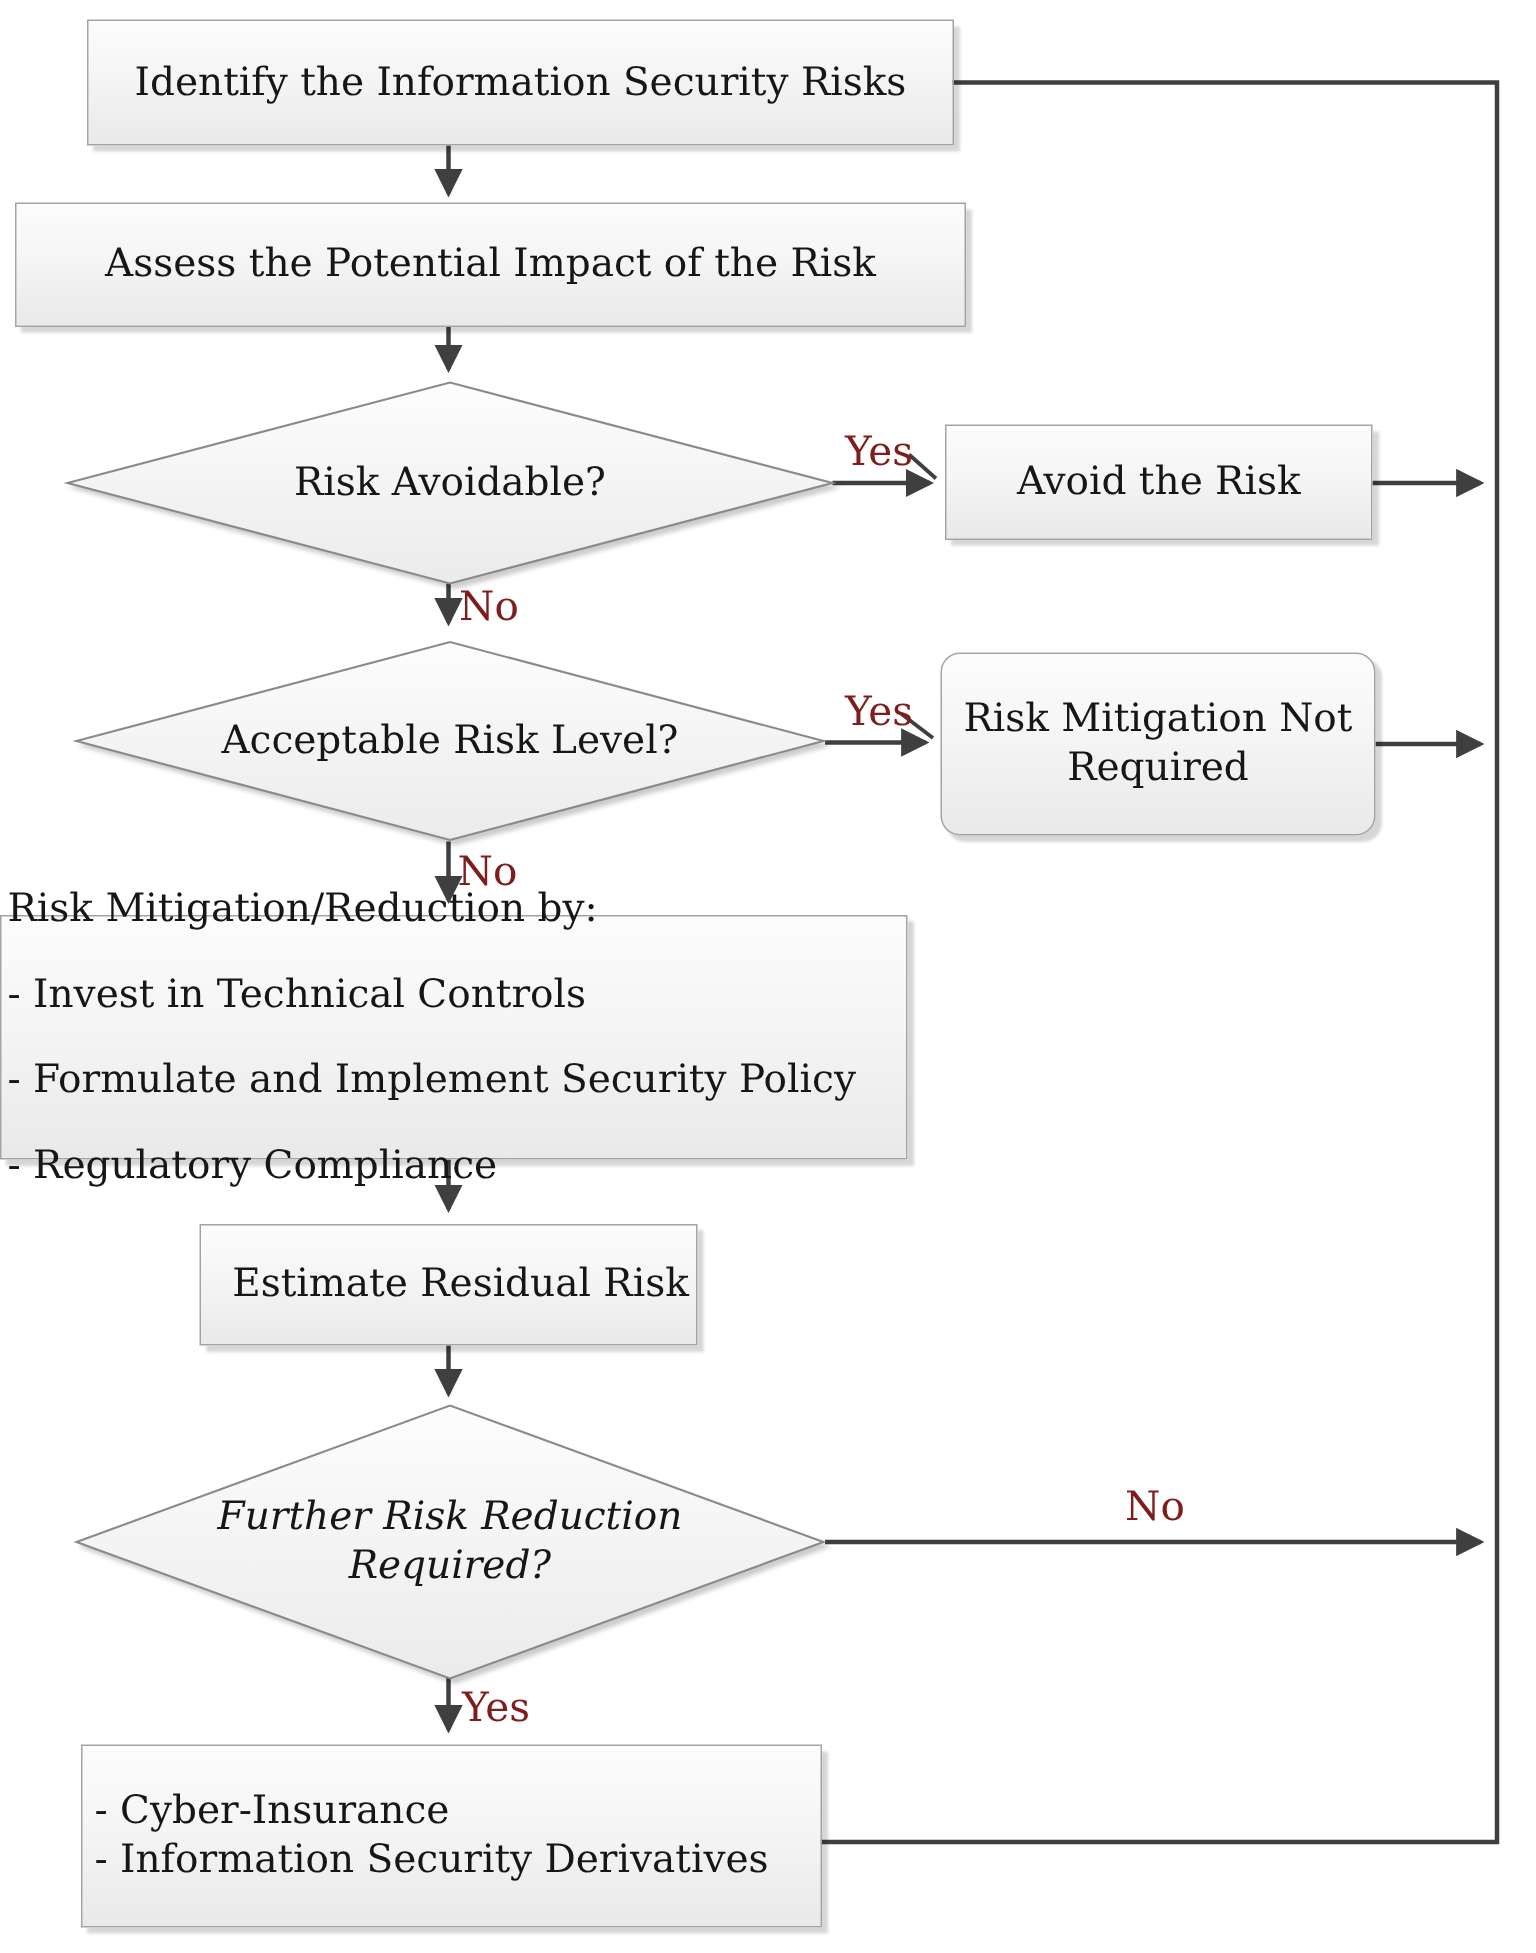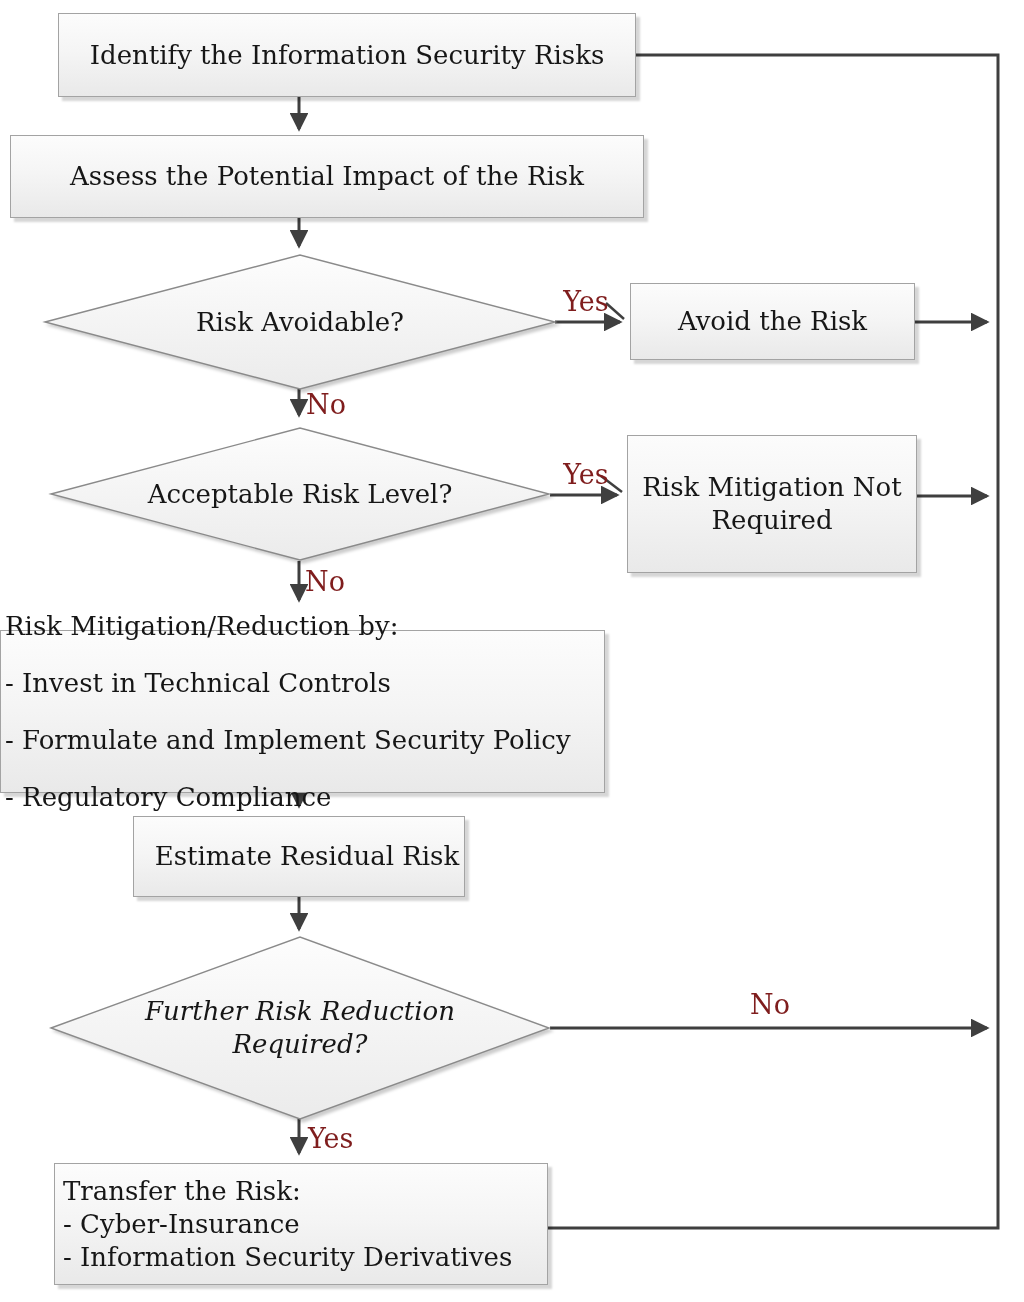--- a/index.html
+++ b/index.html
@@ -93,25 +93,25 @@
     <defs>
       <linearGradient id="dg2" x1="0" y1="0" x2="0" y2="1">
         <stop offset="0" stop-color="#fdfdfd"></stop>
         <stop offset="1" stop-color="#ebebeb"></stop>
       </linearGradient>
     </defs>
     <polygon points="1,67 250,1 499,67 250,133" fill="url(#dg2)"></polygon>
   </svg>
   <div class="diamond-label" style="left:100px;top:428px;width:400px;height:132px;">Acceptable Risk Level?</div>
 
-  <div class="node" style="left:627px;top:435px;width:290px;height:138px;">
+  <div class="node" style="left:627px;top:435px;width:290px;height:122px;border-radius:13px;">
     <span>Risk Mitigation Not Required</span>
   </div>
 
-  <div class="node left-align" style="left:0px;top:630px;width:605px;height:163px;padding-left:4px;gap:24px;">
+  <div class="node left-align" style="left:0px;top:610px;width:605px;height:163px;padding-left:4px;gap:24px;">
     <div class="line">Risk Mitigation/Reduction by:</div>
     <div class="line">- Invest in Technical Controls</div>
     <div class="line">- Formulate and Implement Security Policy</div>
     <div class="line">- Regulatory Compliance</div>
   </div>
 
   <div class="node" style="left:133px;top:816px;width:332px;height:81px;padding-left:16px;">
     <span>Estimate Residual Risk</span>
   </div>
 
@@ -120,21 +120,20 @@
       <linearGradient id="dg3" x1="0" y1="0" x2="0" y2="1">
         <stop offset="0" stop-color="#fdfdfd"></stop>
         <stop offset="1" stop-color="#ebebeb"></stop>
       </linearGradient>
     </defs>
     <polygon points="1,92 250,1 499,92 250,183" fill="url(#dg3)"></polygon>
   </svg>
   <div class="diamond-label" style="left:120px;top:938px;width:360px;height:180px;font-style:italic;">Further Risk Reduction Required?</div>
 
   <div class="node left-align" style="left:54px;top:1163px;width:494px;height:122px;padding-left:8px;">
-    <div class="line">Transfer the Risk:</div>
     <div class="line">- Cyber-Insurance</div>
     <div class="line">- Information Security Derivatives</div>
   </div>
 
   <div class="edge-label centered" style="left:556px;top:287px;width:60px;">Yes</div>
   <div class="edge-label" style="left:306px;top:390px;">No</div>
   <div class="edge-label centered" style="left:556px;top:460px;width:60px;">Yes</div>
   <div class="edge-label" style="left:305px;top:567px;">No</div>
   <div class="edge-label centered" style="left:735px;top:990px;width:70px;">No</div>
   <div class="edge-label" style="left:308px;top:1124px;">Yes</div>

